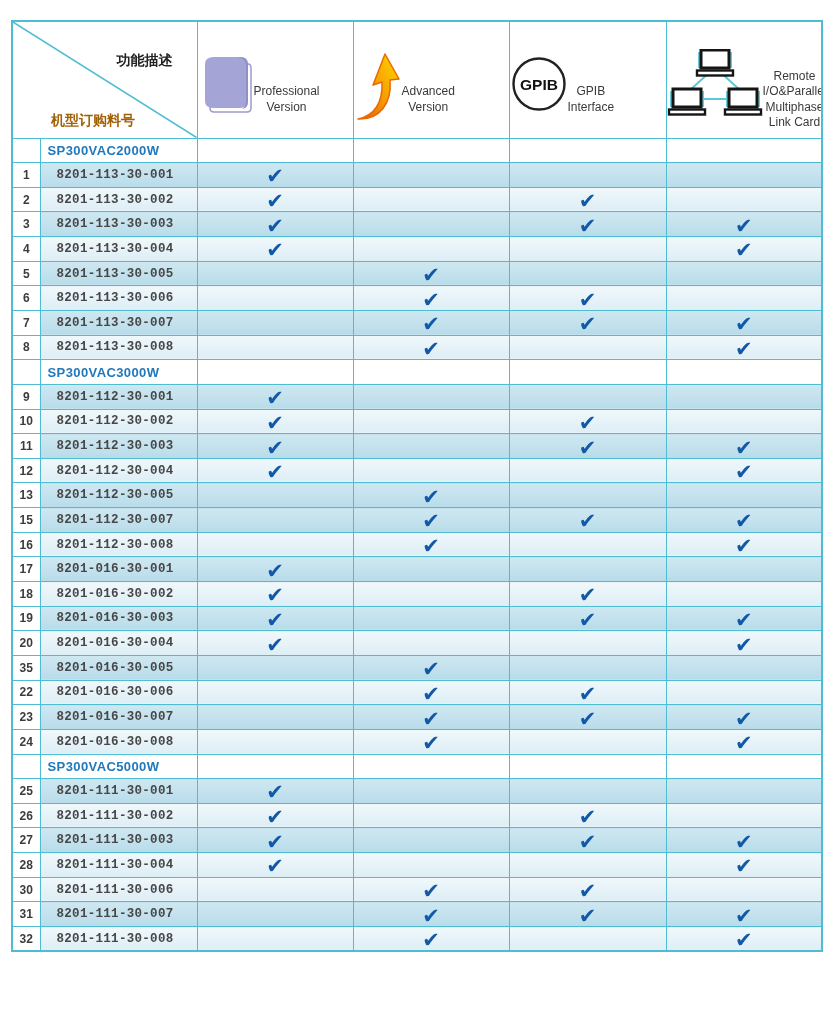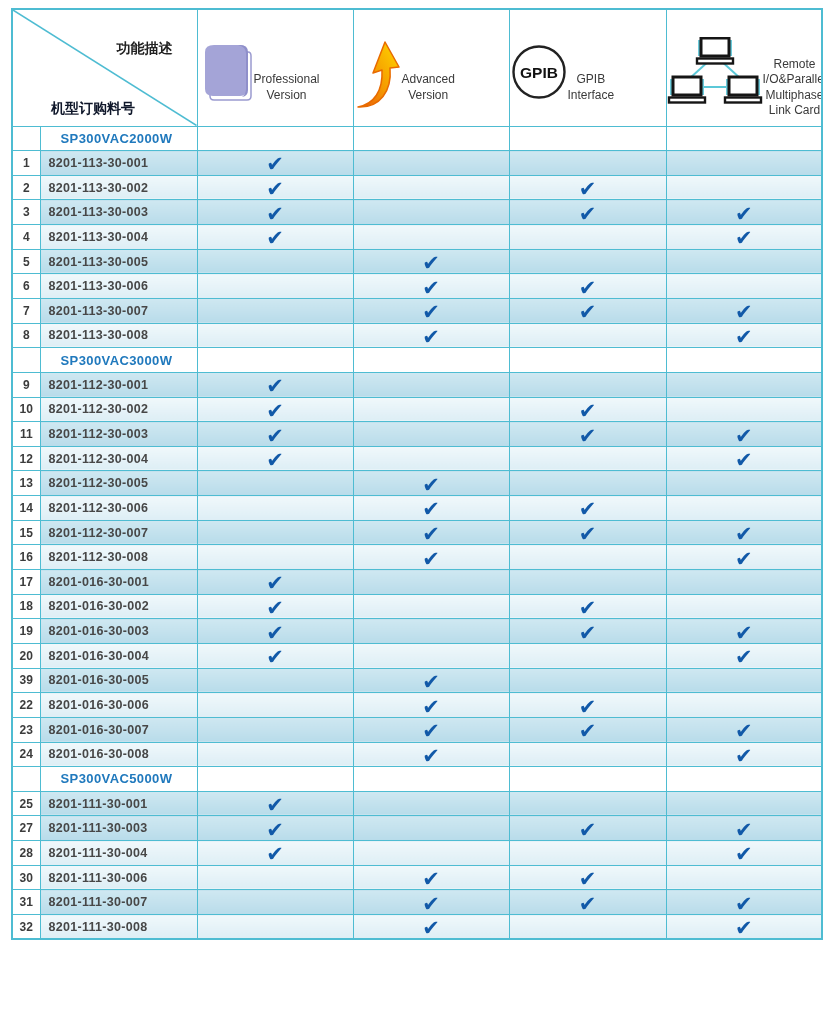--- a/index.html
+++ b/index.html
@@ -6,40 +6,40 @@
     --border:#4ebcd2;
     --check:#1159a8;
     --model:#2079bd;
     --book:#a4a4d7;
     --net:#5bc8d8;
   }
   *{box-sizing:border-box;}
   body{margin:0;background:#fff;font-family:"Liberation Sans","DejaVu Sans",sans-serif;}
   .page{position:relative;width:830px;height:1022px;background:#fff;overflow:hidden;}
   table.matrix{
-    position:absolute;left:11px;top:8px;width:810px;
+    position:absolute;left:11px;top:20px;width:810px;
     border-collapse:collapse;table-layout:fixed;
     border:2px solid var(--border);
   }
   td,th{border:1px solid var(--border);padding:0;overflow:hidden;}
   
   thead th{height:117px;background:#fff;vertical-align:top;font-weight:normal;}
   .corner-cell{position:relative;}
   .corner-cell svg.diag{position:absolute;left:0;top:0;width:100%;height:100%;}
   .corner-top{position:absolute;top:30px;right:24px;font-size:14px;font-weight:bold;color:#222;}
-  .corner-bottom{position:absolute;bottom:8px;left:38px;font-size:14px;font-weight:bold;color:#0f172a;}
+  .corner-bottom{position:absolute;bottom:8px;left:38px;font-size:14px;font-weight:bold;color:#a16207;}
   .hdr{display:flex;flex-direction:row;align-items:center;justify-content:flex-start;height:100%;padding-top:8px;}
   .icon-box{height:76px;display:flex;align-items:center;justify-content:center;}
   .hdr-label{font-size:12px;color:#3a3a3a;line-height:1.3;text-align:center;margin-top:32px;}
   
   tbody tr{height:24.65px;}
   tbody td{font-size:12.5px;color:#474747;}
   .num-cell{text-align:center;background:#fff;font-weight:bold;color:#3c3c3c;font-size:12px;}
-  .part-cell{padding-left:8px;font-weight:bold;letter-spacing:.3px;}
-  .model-cell{padding-left:20px;font-weight:bold;color:var(--model);font-size:13px;background:#fff;letter-spacing:.4px;}
+  .part-cell{padding-left:16px;font-weight:bold;letter-spacing:.3px;font-family:Liberation Mono, monospace;}
+  .model-cell{padding-left:7px;font-weight:bold;color:var(--model);font-size:13px;background:#fff;letter-spacing:.4px;}
   .section-empty{background:#fff;}
   tr.dark .striped{background:linear-gradient(180deg,#cfe8f1 0%,#b8dcea 100%);}
   tr.light .striped{background:linear-gradient(180deg,#f0f8fb 0%,#ddeef5 100%);}
   .check-cell{text-align:center;vertical-align:middle;}
   .check{display:inline-block;color:var(--check);font-size:21px;line-height:1;transform:translateY(1px);}
 </style>
 </head>
 <body>
 
 <div class="page">
@@ -253,28 +253,20 @@
           <td class="check-cell striped"><span class="check">✔</span></td>
         </tr>
         <tr class="data-row dark">
           <td class="num-cell">13</td>
           <td class="part-cell striped">8201-112-30-005</td>
           <td class="check-cell striped"></td>
           <td class="check-cell striped"><span class="check">✔</span></td>
           <td class="check-cell striped"></td>
           <td class="check-cell striped"></td>
         </tr>
-        <tr class="data-row light">
-          <td class="num-cell">14</td>
-          <td class="part-cell striped">8201-112-30-006</td>
-          <td class="check-cell striped"></td>
-          <td class="check-cell striped"><span class="check">✔</span></td>
-          <td class="check-cell striped"><span class="check">✔</span></td>
-          <td class="check-cell striped"></td>
-        </tr>
         <tr class="data-row dark">
           <td class="num-cell">15</td>
           <td class="part-cell striped">8201-112-30-007</td>
           <td class="check-cell striped"></td>
           <td class="check-cell striped"><span class="check">✔</span></td>
           <td class="check-cell striped"><span class="check">✔</span></td>
           <td class="check-cell striped"><span class="check">✔</span></td>
         </tr>
         <tr class="data-row light">
           <td class="num-cell">16</td>
@@ -310,21 +302,21 @@
         </tr>
         <tr class="data-row light">
           <td class="num-cell">20</td>
           <td class="part-cell striped">8201-016-30-004</td>
           <td class="check-cell striped"><span class="check">✔</span></td>
           <td class="check-cell striped"></td>
           <td class="check-cell striped"></td>
           <td class="check-cell striped"><span class="check">✔</span></td>
         </tr>
         <tr class="data-row dark">
-          <td class="num-cell">39</td>
+          <td class="num-cell">35</td>
           <td class="part-cell striped">8201-016-30-005</td>
           <td class="check-cell striped"></td>
           <td class="check-cell striped"><span class="check">✔</span></td>
           <td class="check-cell striped"></td>
           <td class="check-cell striped"></td>
         </tr>
         <tr class="data-row light">
           <td class="num-cell">22</td>
           <td class="part-cell striped">8201-016-30-006</td>
           <td class="check-cell striped"></td>
@@ -355,20 +347,28 @@
           <td class="check-cell section-empty"></td>
           <td class="check-cell section-empty"></td>
           <td class="check-cell section-empty"></td>
         </tr>
         <tr class="data-row dark">
           <td class="num-cell">25</td>
           <td class="part-cell striped">8201-111-30-001</td>
           <td class="check-cell striped"><span class="check">✔</span></td>
           <td class="check-cell striped"></td>
           <td class="check-cell striped"></td>
+          <td class="check-cell striped"></td>
+        </tr>
+        <tr class="data-row light">
+          <td class="num-cell">26</td>
+          <td class="part-cell striped">8201-111-30-002</td>
+          <td class="check-cell striped"><span class="check">✔</span></td>
+          <td class="check-cell striped"></td>
+          <td class="check-cell striped"><span class="check">✔</span></td>
           <td class="check-cell striped"></td>
         </tr>
         <tr class="data-row dark">
           <td class="num-cell">27</td>
           <td class="part-cell striped">8201-111-30-003</td>
           <td class="check-cell striped"><span class="check">✔</span></td>
           <td class="check-cell striped"></td>
           <td class="check-cell striped"><span class="check">✔</span></td>
           <td class="check-cell striped"><span class="check">✔</span></td>
         </tr>

